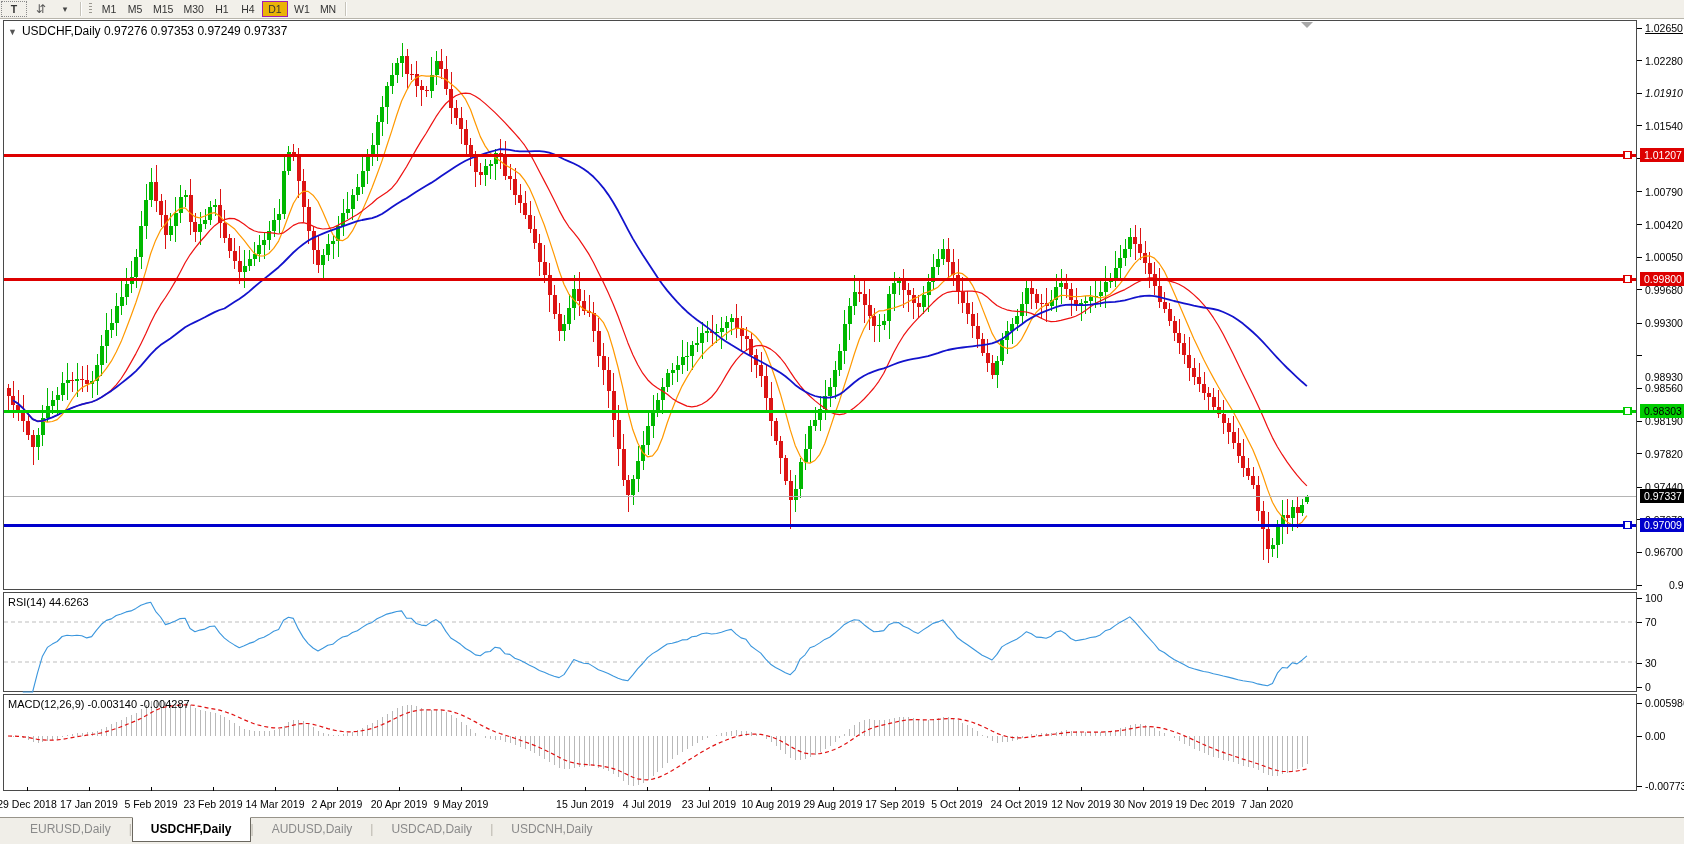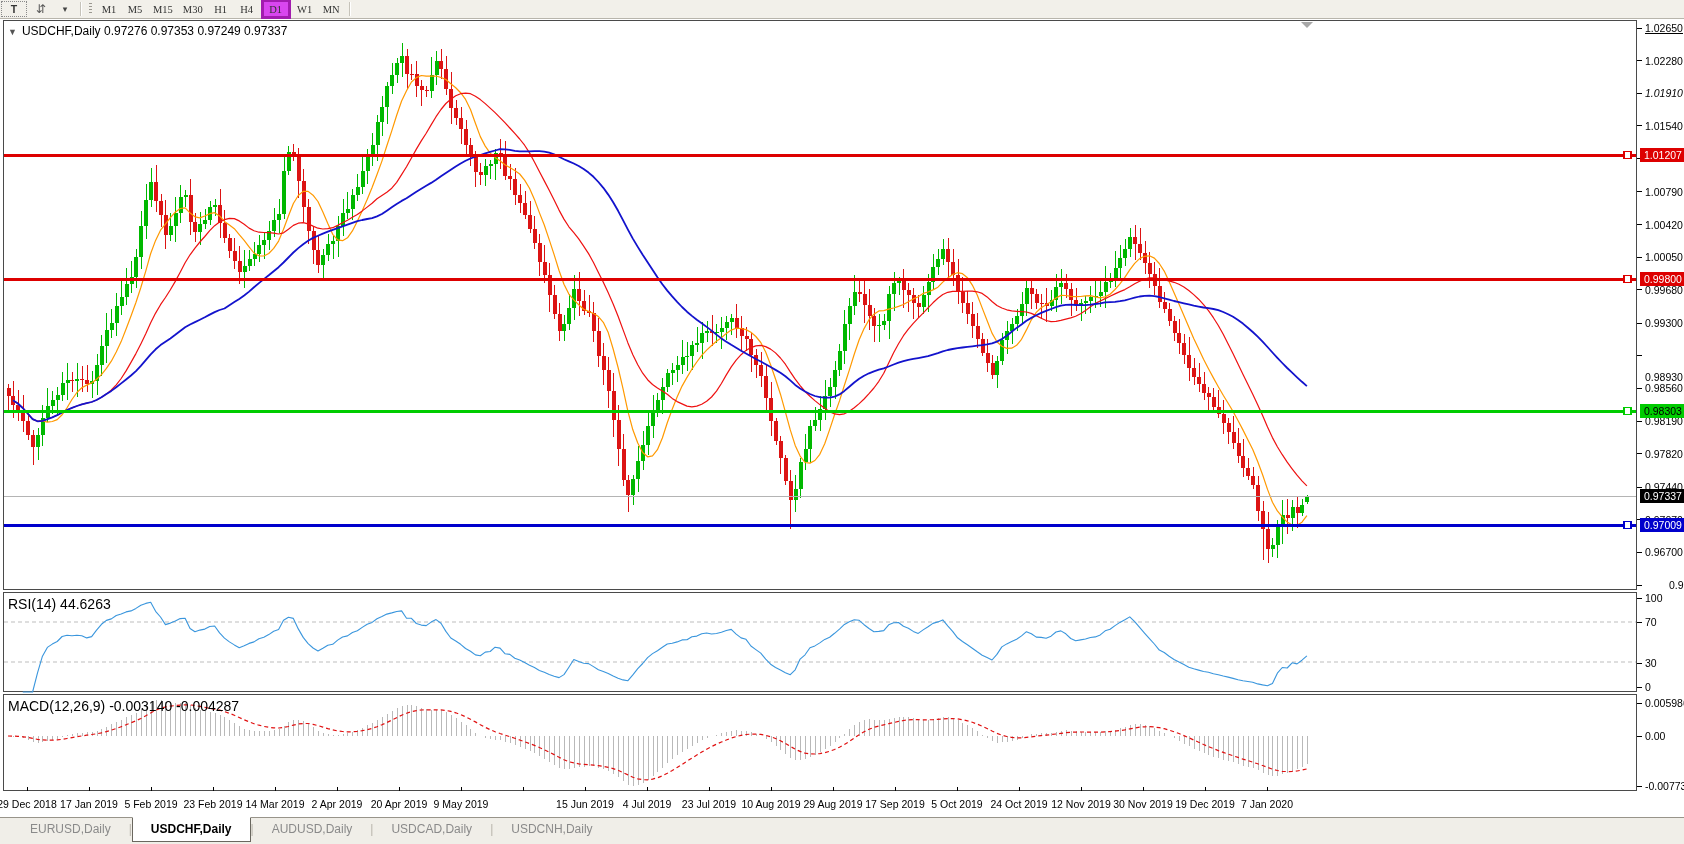--- a/index.html
+++ b/index.html
@@ -4,53 +4,53 @@
 <style>
   html,body{margin:0;padding:0;background:#fff;}
   #app{position:relative;width:1684px;height:844px;overflow:hidden;
        font-family:"Liberation Sans",sans-serif;background:#fff;}
   .abs{position:absolute;}
   
   #toolbar{left:0;top:0;width:1684px;height:18px;background:#f2f0ea;
            border-bottom:1px solid #b8b5ac;display:flex;align-items:center;}
   .tbtn{height:14px;min-width:16px;padding:0 4px;margin:0 1px;font-size:10.5px;color:#333;
         display:flex;align-items:center;justify-content:center;cursor:default;}
-  .tbtn.sel{background:#d946ef;border:3px solid #a21caf;}
+  .tbtn.sel{background:#eab308;border:1px solid #a21caf;}
   .tool-t{border:1px dotted #8a8a8a;width:14px;font-weight:bold;}
   .tsep{width:1px;height:14px;background:#c6c3ba;margin:0 4px;box-shadow:1px 0 0 #fff;}
   .tgrip{width:3px;height:12px;margin:0 4px;
          background:repeating-linear-gradient(#9b9890 0 1px,transparent 1px 3px);}
   
   .pane{border:1px solid #4a4a4a;background:#fff;box-sizing:border-box;}
   .axis-label{font-size:10.5px;color:#000;white-space:nowrap;}
   .tag{font-size:10.5px;height:14px;line-height:14px;padding-left:4px;width:44px;
        position:absolute;left:1640px;z-index:5;}
   .datelab{position:absolute;font-size:10.5px;color:#000;transform:translateX(-50%);white-space:nowrap;}
   #title{left:8px;top:24px;font-size:12px;color:#000;z-index:4;}
-  .pane-label{font-size:14px;color:#000;z-index:4;}
+  .pane-label{font-size:11px;color:#000;z-index:4;}
   
   #tabbar{left:0;top:817px;width:1684px;height:27px;background:#f0eee8;
           border-top:1px solid #98948a;display:flex;align-items:flex-start;padding-left:12px;box-sizing:border-box;}
   .tab{font-size:12px;color:#8a8a8a;padding:3px 18px;line-height:17px;cursor:default;}
   .tab.active{background:#fff;color:#000;font-weight:bold;border:1px solid #6a675f;border-top:1px solid #fff;margin-top:-1px;}
   .tabsep{color:#b8b5ac;margin-top:4px;font-size:12px;}
   svg{position:absolute;}
 </style>
 </head>
 <body>
 
 <div id="app">
 
   <div class="abs" id="toolbar">
     <div class="tbtn tool-t">T</div>
     <div class="tbtn" style="font-size:12px;color:#555;">⇵</div>
     <div class="tbtn" style="font-size:9px;color:#444;padding:0 2px;">▾</div>
     <div class="tsep"></div>
     <div class="tgrip"></div>
-    <div id="tfbox" style="display:flex;align-items:center;font-family:Liberation Serif, serif;">
+    <div id="tfbox" style="display:flex;align-items:center;">
         <div class="tbtn">M1</div>
         <div class="tbtn">M5</div>
         <div class="tbtn">M15</div>
         <div class="tbtn">M30</div>
         <div class="tbtn">H1</div>
         <div class="tbtn">H4</div>
         <div class="tbtn sel">D1</div>
         <div class="tbtn">W1</div>
         <div class="tbtn">MN</div>
       </div>

